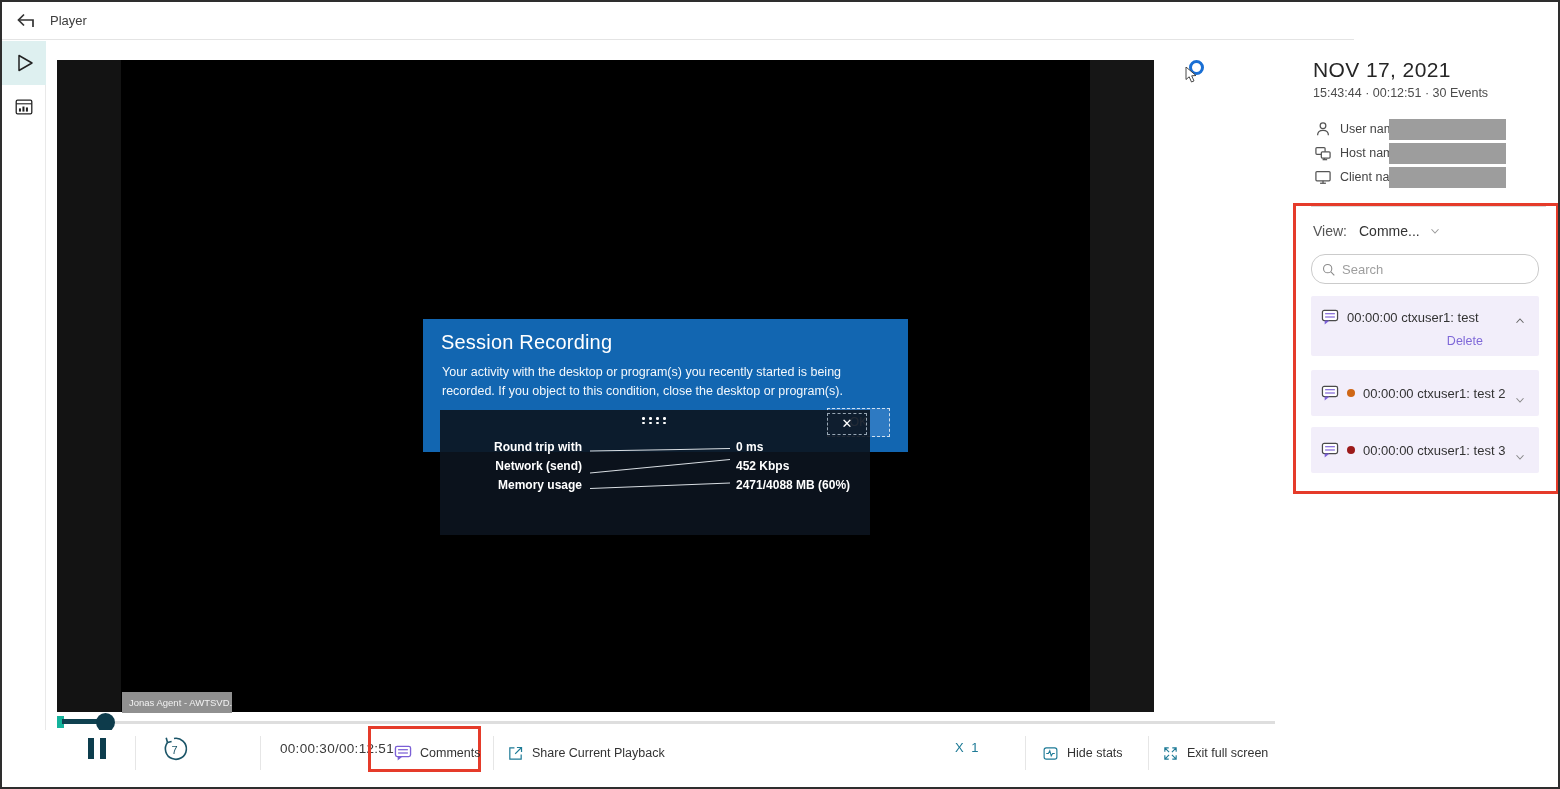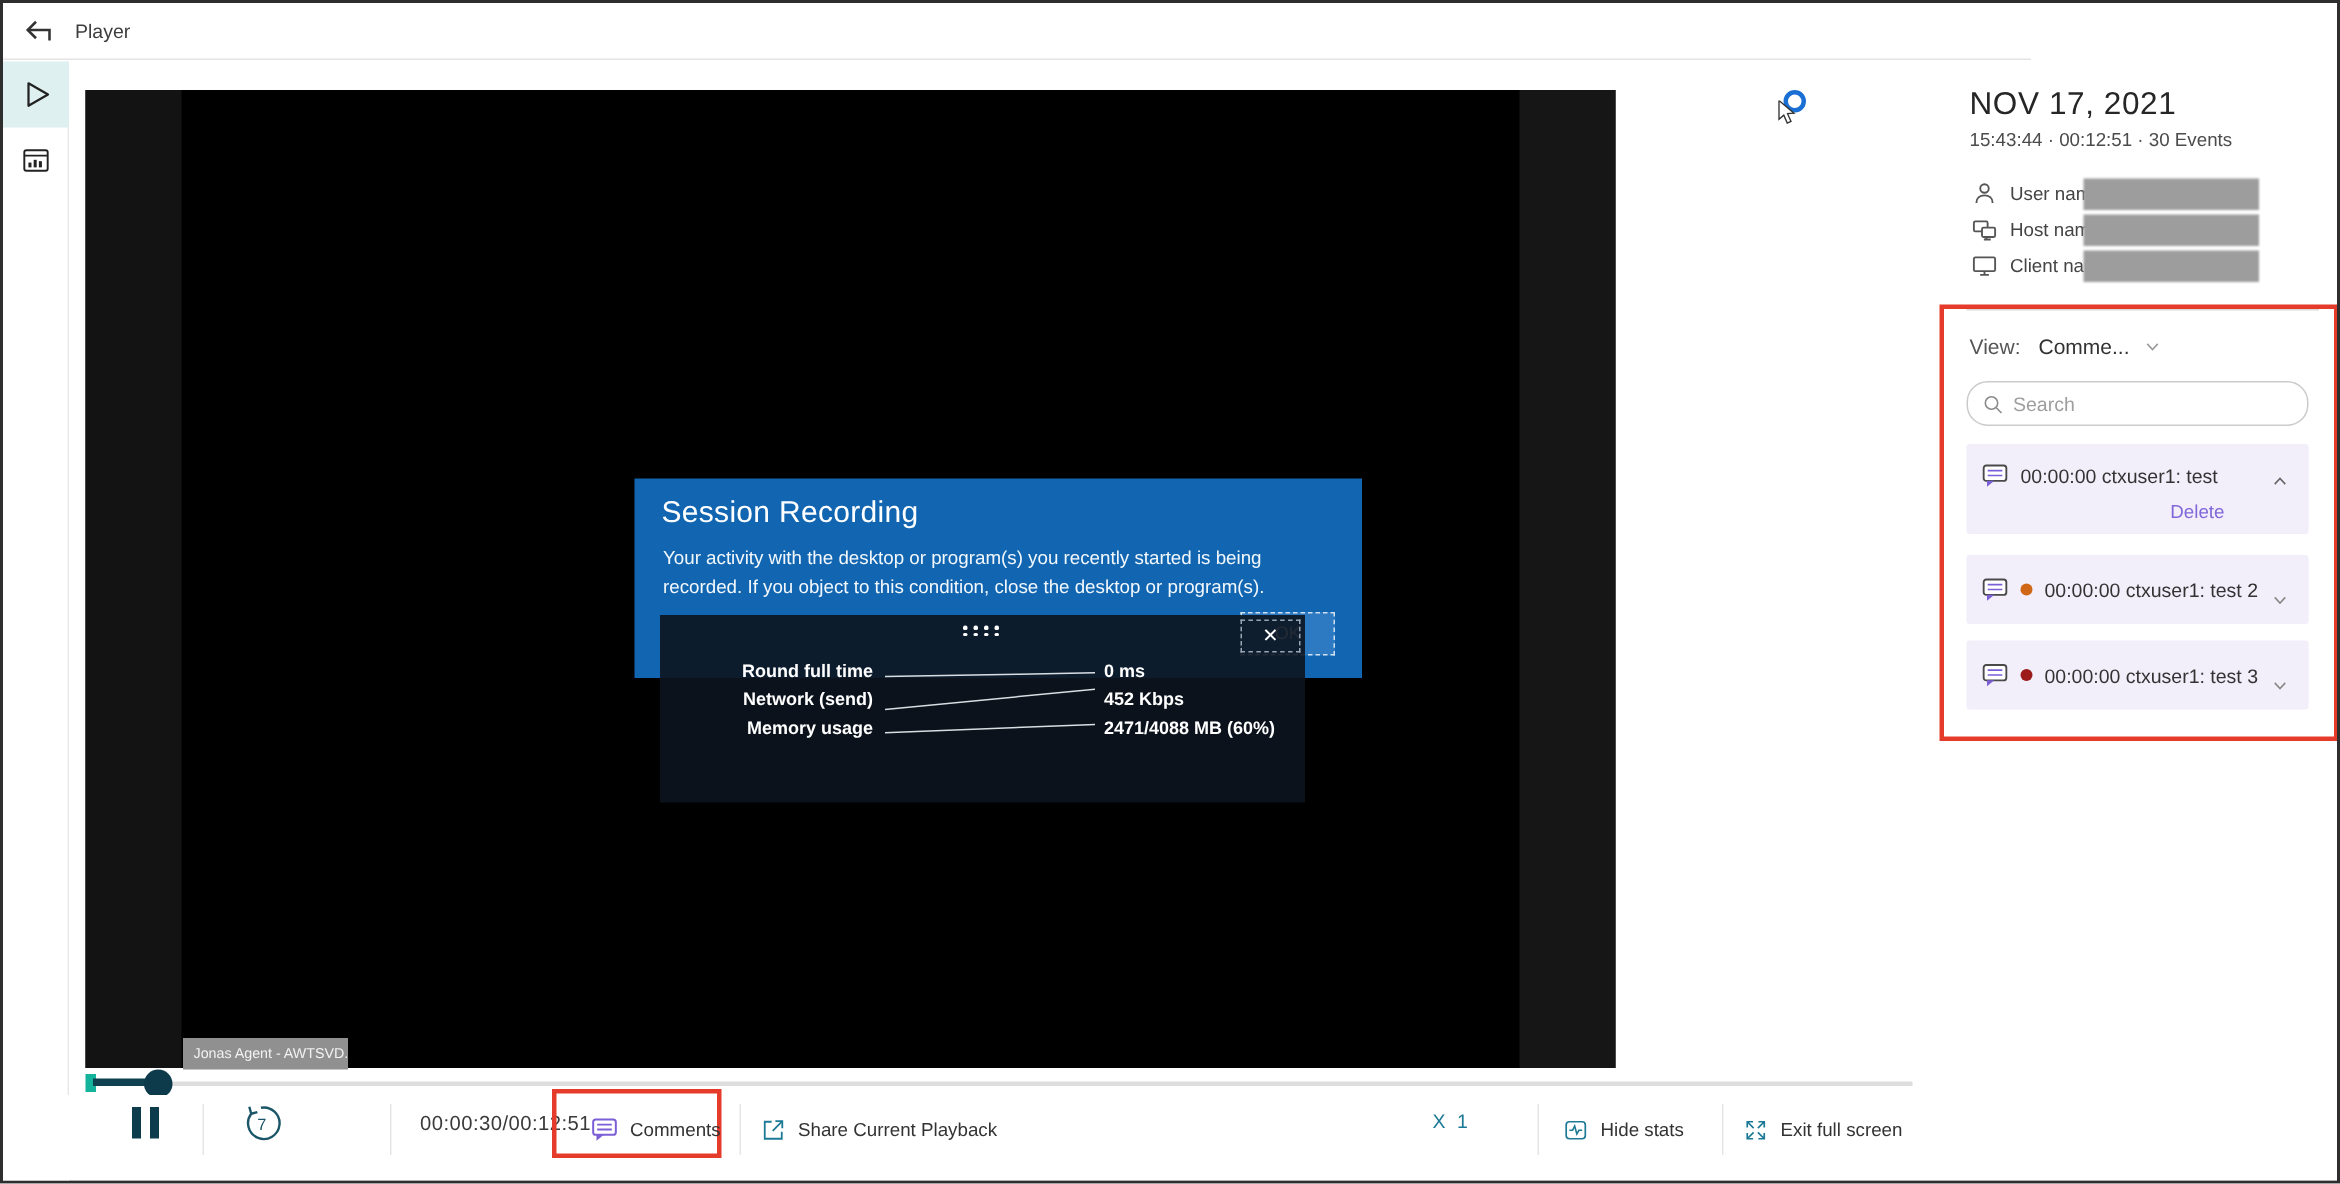--- a/index.html
+++ b/index.html
@@ -10,21 +10,21 @@
   .topbar { position:absolute; left:0; top:0; width:1352px; height:38px; background:#fff; border-bottom:1px solid #e4e4e4; }
   .back-btn { position:absolute; left:12px; top:8px; width:24px; height:24px; cursor:pointer; }
   .topbar-title { position:absolute; left:48px; top:0; line-height:38px; font-size:13px; color:#3d3d3d; }
 
   
   .rail { position:absolute; left:0; top:39px; width:44px; height:746px; background:#fff; border-right:1px solid #e9e9e9; }
   .rail-item { width:44px; height:44px; display:flex; align-items:center; justify-content:center; cursor:pointer; }
   .rail-item.sel { background:#def0f0; }
 
   
-  .video { position:absolute; left:55px; top:58px; width:1020px; height:652px; background:#000; }
+  .video { position:absolute; left:55px; top:58px; width:1097px; height:652px; background:#000; }
   .vid-col-l { position:absolute; left:0; top:0; width:64px; height:652px; background:#131313; }
   .vid-col-r { position:absolute; right:0; top:0; width:64px; height:652px; background:#161616; }
   .ring { position:absolute; left:1132px; top:0px; width:15px; height:15px; border:3px solid #1a6fd4; border-radius:50%; }
   .cursor { position:absolute; left:1128px; top:7px; }
   .chip { position:absolute; left:65px; top:632px; width:110px; height:21px; background:#909090; color:#f2f2f2;
           font-size:9.5px; line-height:21px; padding-left:7px; white-space:nowrap; overflow:hidden; }
 
   
   .dialog { position:absolute; left:366px; top:259px; width:485px; height:133px; background:#1266b1; color:#fff; }
   .dlg-title { position:absolute; left:18px; top:12px; font-size:20px; letter-spacing:.2px; color:#fff; }
@@ -139,21 +139,21 @@
           <i></i>
           <i></i>
           <i></i>
           <i></i>
           <i></i>
           <i></i>
         </div>
       <div class="stats-close">✕</div>
       <div class="stats-rows">
         <div class="srow">
-          <span class="lab">Round full time</span>
+          <span class="lab">Round trip with</span>
           <svg class="spark" viewBox="0 0 140 16" preserveAspectRatio="none">
               <polyline points="0,12 90,10.5 140,9.5" fill="none" stroke="#d9dee3" stroke-width="1"></polyline>
             </svg>
           <span class="val">0 ms</span>
         </div>
         <div class="srow">
           <span class="lab">Network (send)</span>
           <svg class="spark" viewBox="0 0 140 16" preserveAspectRatio="none">
               <polyline points="0,15 140,1.5" fill="none" stroke="#d9dee3" stroke-width="1"></polyline>
             </svg>

